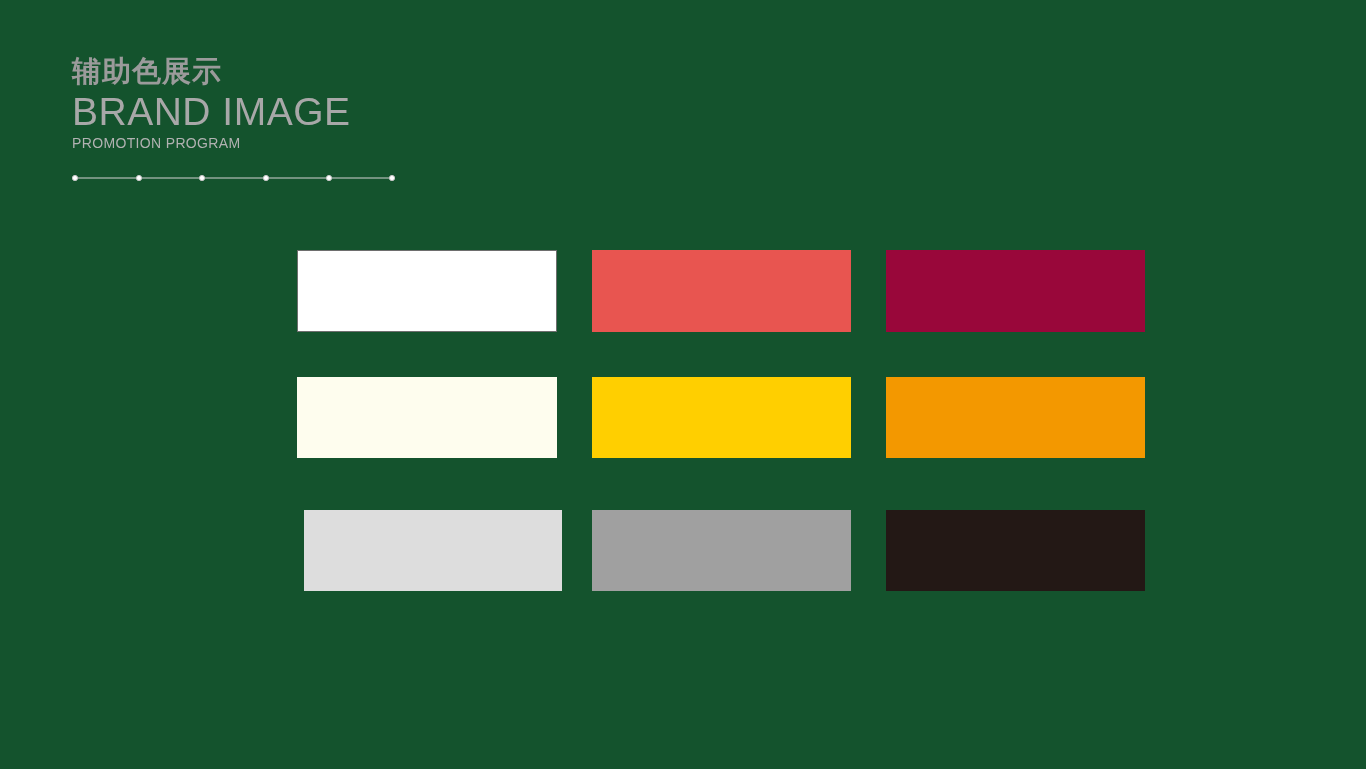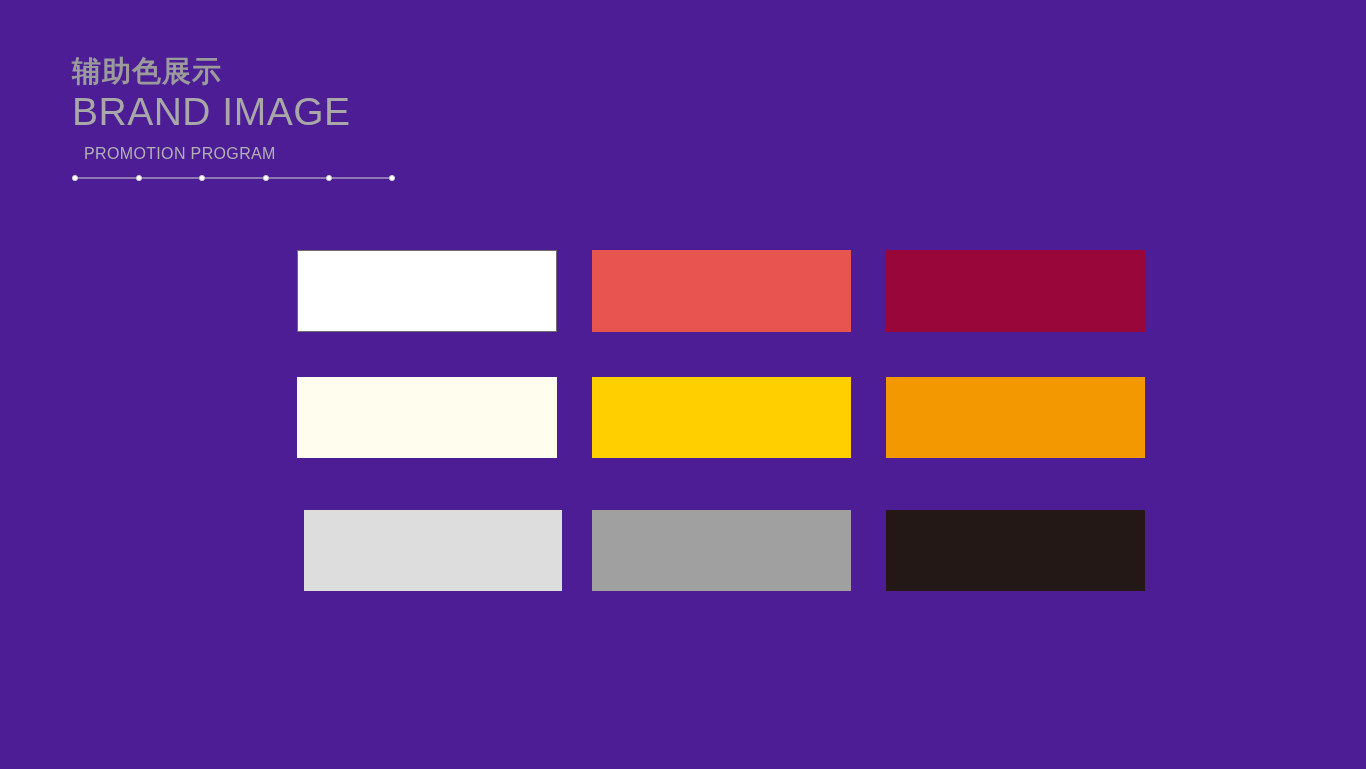--- a/index.html
+++ b/index.html
@@ -14,21 +14,21 @@
     font-family: "Liberation Sans", "DejaVu Sans", sans-serif;
     overflow: hidden;
     position: relative;
   }
 
   #slide {
     position: absolute;
     left: 0; top: 0;
     width: 1366px;
     height: 769px;
-    background: #4c1d95;
+    background: #14532d;
   }
 
   
   .header {
     position: absolute;
     left: 72px;
     top: 56px;
     width: 420px;
   }
   .title-cn {
@@ -45,26 +45,26 @@
     font-size: 39px;
     font-weight: 400;
     color: #a8a8a8;
     letter-spacing: 0.5px;
     line-height: 1.05;
     margin: 0 0 3px 0;
     white-space: nowrap;
     font-family: Liberation Sans, sans-serif;
   }
   .subtitle-en {
-    font-size: 16px;
+    font-size: 14px;
     font-weight: 400;
     color: #b2b2b2;
     letter-spacing: 0.35px;
     line-height: 1.1;
-    margin: 12px;
+    margin: 0;
     white-space: nowrap;
     font-family: "Liberation Sans", sans-serif;
   }
 
   
   .node-rule {
     position: absolute;
     left: 70px;
     top: 168px;
     width: 330px;

